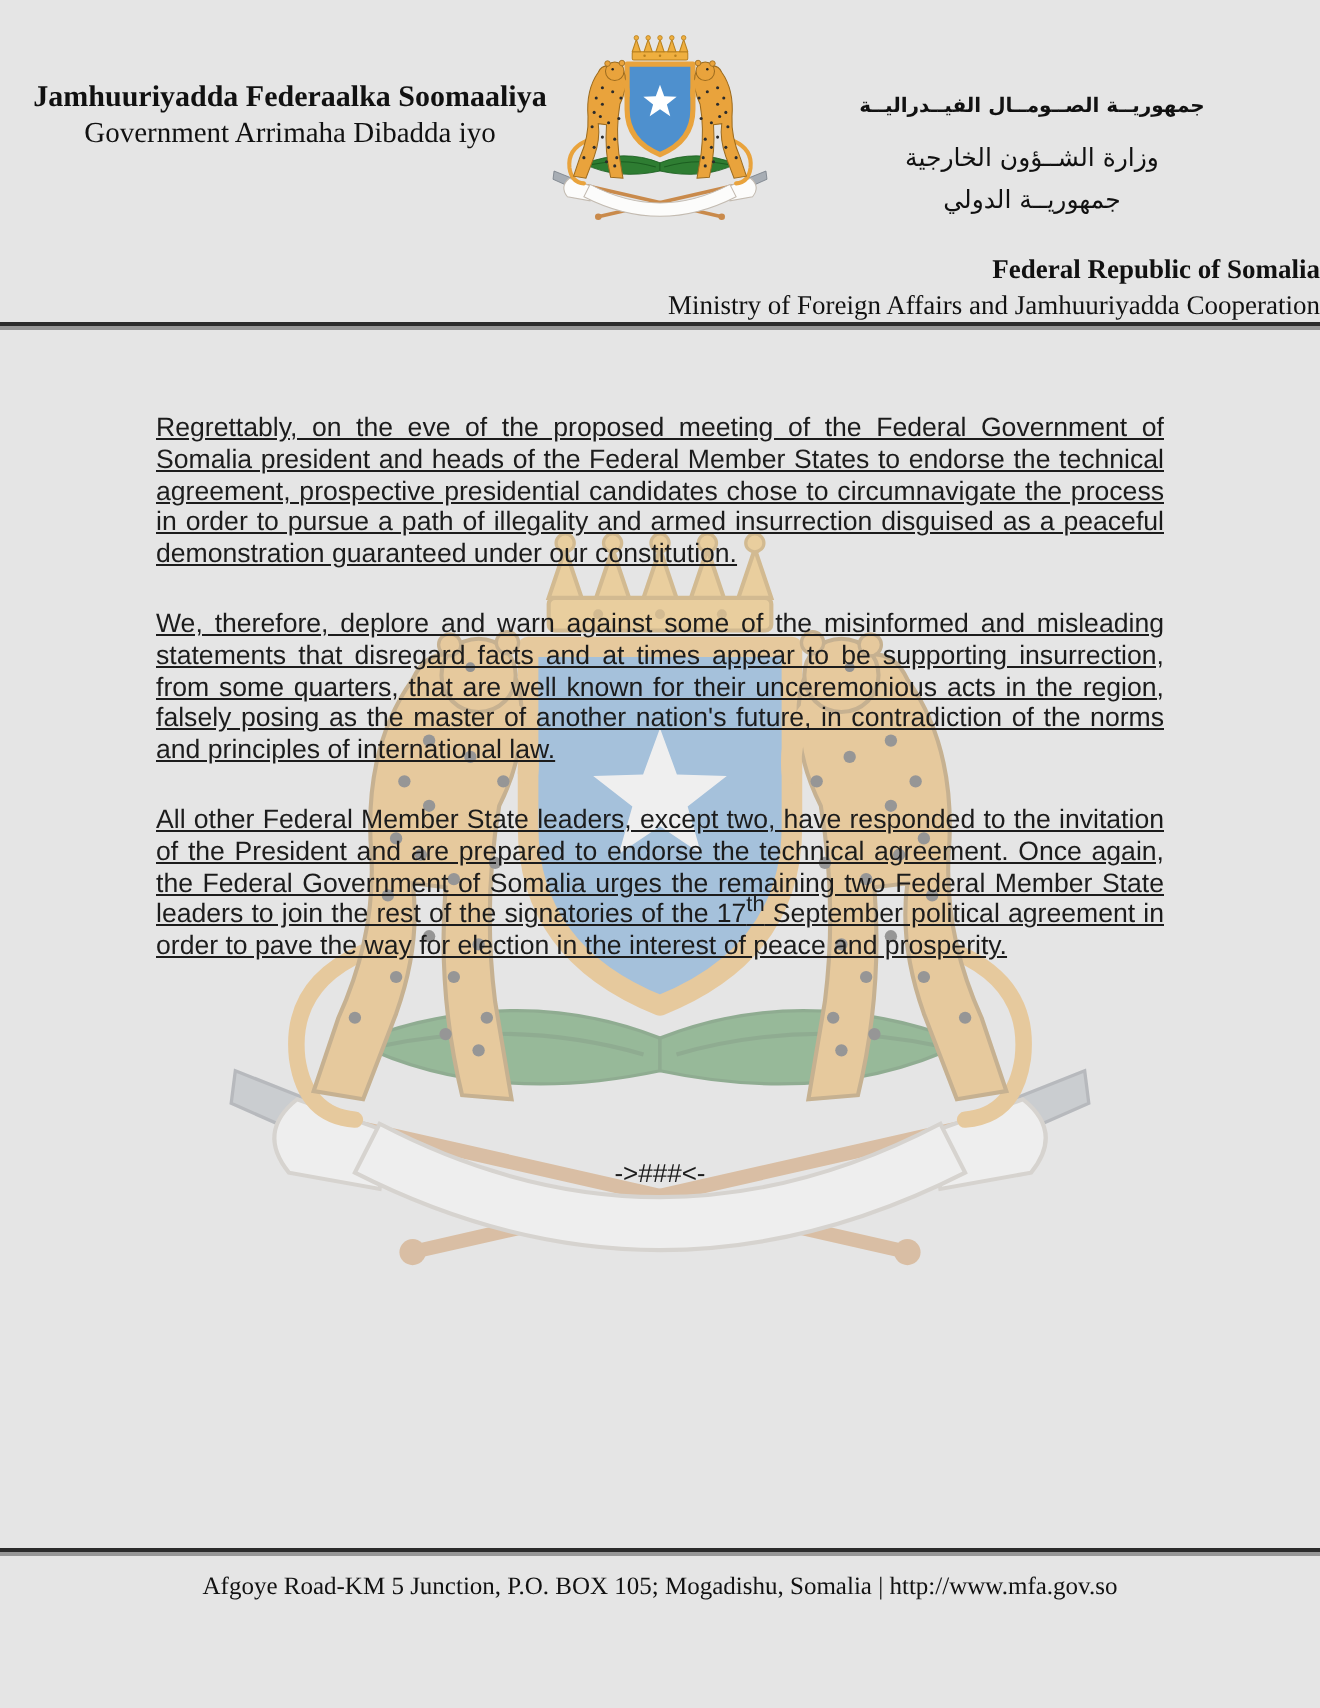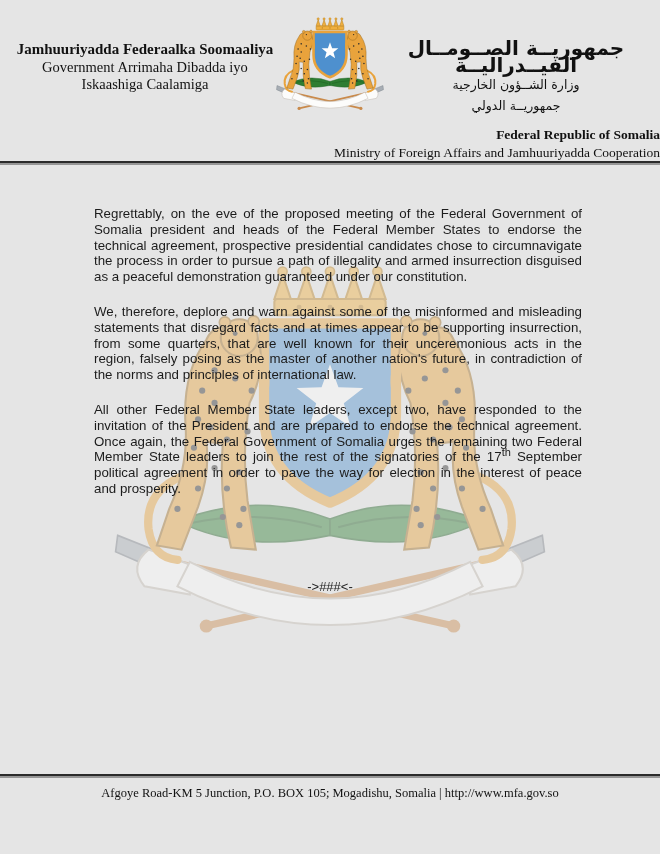--- a/index.html
+++ b/index.html
@@ -4,38 +4,38 @@
 <style>
   html,body{margin:0;padding:0;background:#fff;}
   .page{position:relative;width:660px;height:854px;background:#e5e5e5;overflow:hidden;
         font-family:"Liberation Serif",serif;color:#111;}
   
   .somali-block{position:absolute;left:0;top:41px;width:290px;text-align:center;
                 font-size:14.5px;line-height:17.5px;}
   .somali-line1{font-weight:bold;font-size:15px;}
   .arabic-block{position:absolute;right:10px;top:40px;width:268px;text-align:center;
                 direction:rtl;font-family:"DejaVu Sans",sans-serif;}
-  .arabic-line1{font-weight:bold;font-size:20px;line-height:17px;}
+  .arabic-line1{font-weight:bold;font-size:10px;line-height:28px;}
   .arabic-line2,.arabic-line3{font-size:12.5px;line-height:21px;}
   .emblem{position:absolute;left:263px;top:13px;}
   .center-block{position:absolute;left:0;top:126px;width:660px;text-align:right;
                 font-size:13.5px;line-height:17.5px;}
   .center-line1{font-weight:bold;}
   .rule{position:absolute;left:0;width:660px;height:2px;background:#2b2b2b;
         box-shadow:0 2px 0 rgba(130,130,130,.8);}
   .rule-header{top:161px;}
   .rule-footer{top:774px;}
   
   .watermark{position:absolute;left:62px;top:248px;width:536px;height:428px;
              opacity:.42;z-index:0;pointer-events:none;}
   
   .body-text{position:absolute;left:78px;top:206px;width:504px;z-index:1;
              font-family:"Liberation Sans",sans-serif;font-size:13.3px;
              line-height:15.8px;color:#1c1c1c;text-align:justify;}
-  .body-text p{margin:0 0 19px 16px;}
+  .body-text p{margin:0 0 19px 0;text-decoration:underline;}
   .body-text sup{font-size:11px;line-height:0;vertical-align:super;}
   .end-marker{position:absolute;left:0;top:579px;width:660px;text-align:center;z-index:1;
               font-family:"Liberation Sans",sans-serif;font-size:13px;color:#1c1c1c;}
   
   .footer-text{position:absolute;left:0;top:786px;width:660px;text-align:center;
                font-size:12.5px;color:#111;z-index:1;}
 </style>
 </head>
 <body>
 
@@ -114,21 +114,20 @@
 
 <div class="page">
 
   <svg class="watermark" viewBox="0 0 260 210" preserveAspectRatio="none">
     <use href="#coat"></use>
   </svg>
 
   <div class="somali-block">
     <div class="somali-line1">Jamhuuriyadda Federaalka Soomaaliya</div>
     <div>Government Arrimaha Dibadda iyo</div>
-    <div>Iskaashiga Caalamiga</div>
   </div>
 
   <svg class="emblem" viewBox="0 0 260 210" width="134" height="108">
     <use href="#coat"></use>
   </svg>
 
   <div class="arabic-block">
     <div class="arabic-line1">جمهوريــة الصــومــال الفيــدراليــة</div>
     <div class="arabic-line2">وزارة الشــؤون الخارجية</div>
     <div class="arabic-line3">جمهوريــة الدولي</div>

